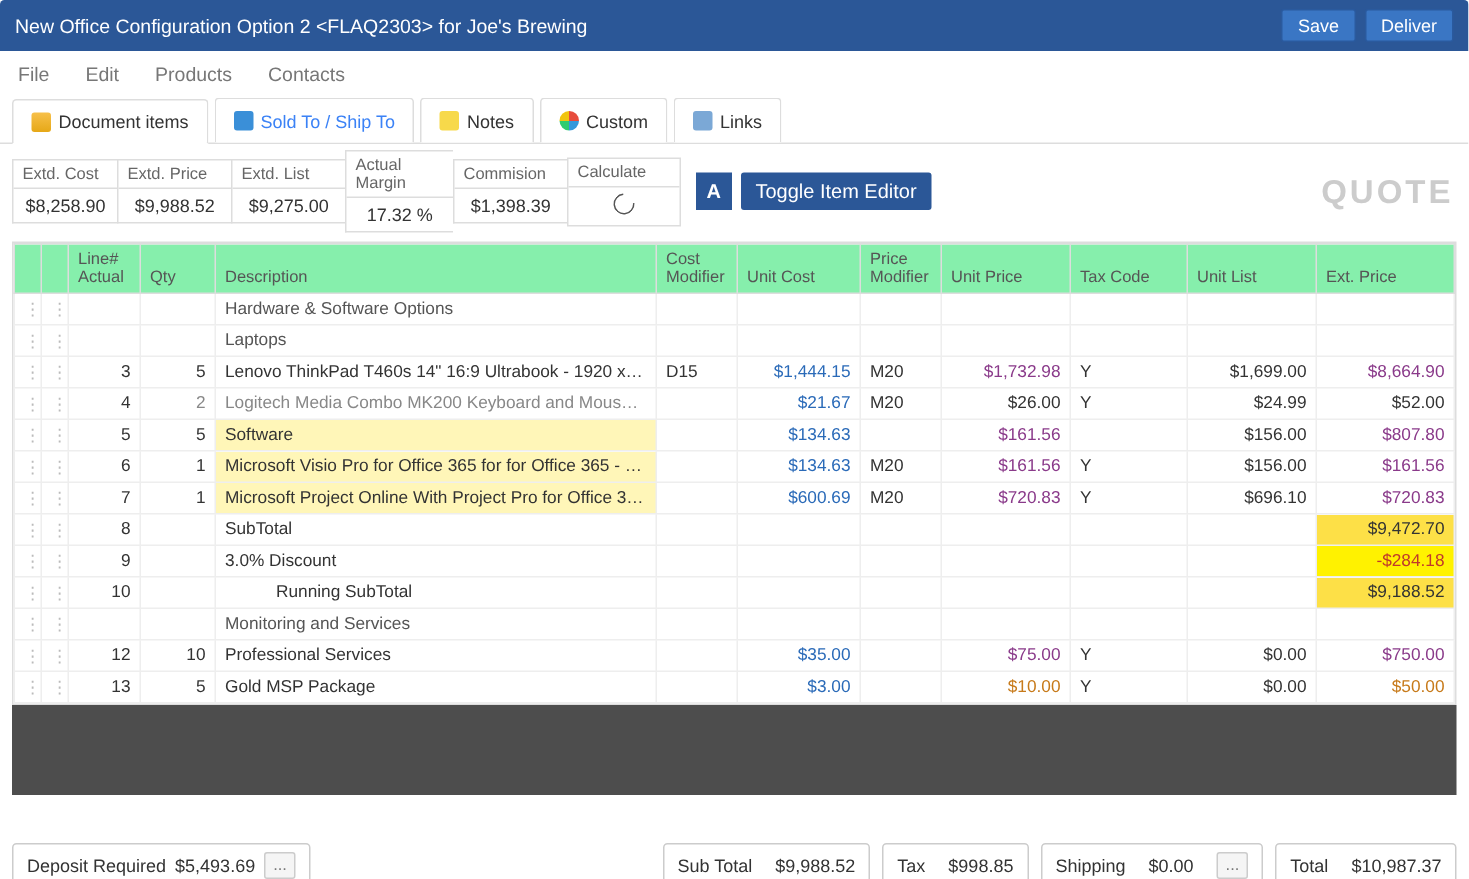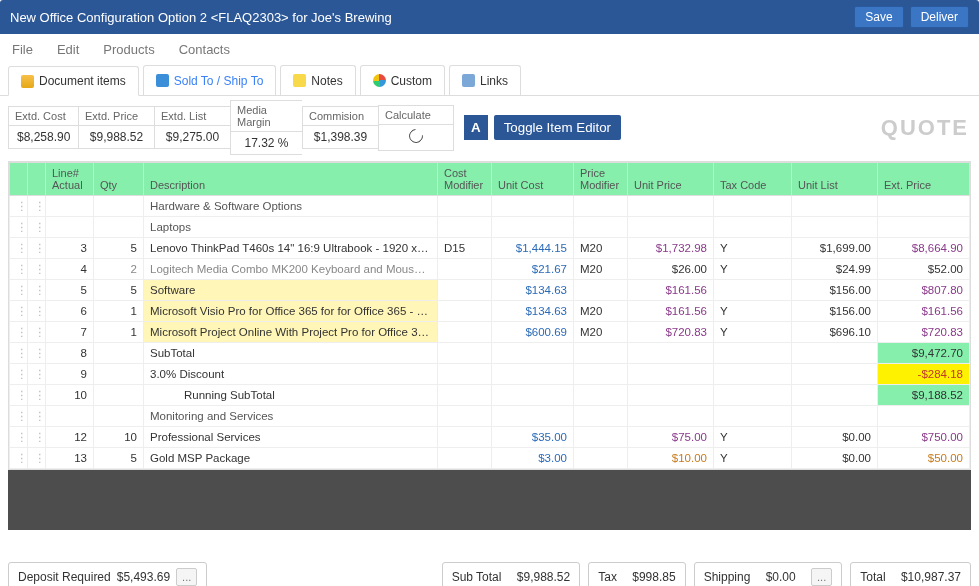--- a/index.html
+++ b/index.html
@@ -51,21 +51,21 @@
   .c-uprice { width:86px; }
   .c-tax { width:78px; }
   .c-ulist { width:86px; }
   .c-ext { width:92px; }
   
   .link-blue { color:#2a6ab8; }
   .link-purple { color:#8a3a8a; }
   .link-orange { color:#c77a1a; }
   .muted { color:#888; }
   .hl-yellow { background:#fff6b8; }
-  .hl-blue { background:#86efac; }
+  .hl-blue { background:#fde047; }
   .hl-yellow-strong { background:#fff200; color:#c0392b; }
   .section-row td { color:#555; }
   .indent { padding-left: 40px !important; }
   
   .filler { background:#4d4d4d; height:60px; margin:0 8px; }
   .spacer { height:24px; }
   
   .footer { padding:8px; display:flex; align-items:center; gap:8px; }
   .pill { border:1px solid #ccc; border-radius:3px; padding:5px 9px; font-size:12px; display:inline-flex; align-items:center; gap:6px; background:#fff; }
   .dots-btn { border:1px solid #ccc; padding:2px 5px; font-size:11px; background:#f5f5f5; cursor:pointer; color:#777; border-radius:2px; }
@@ -118,21 +118,21 @@
       </div>
   <div class="sum-col" style="width:76px">
         <div class="sum-head">Extd. Price</div>
         <div class="sum-val">$9,988.52</div>
       </div>
   <div class="sum-col" style="width:76px">
         <div class="sum-head">Extd. List</div>
         <div class="sum-val">$9,275.00</div>
       </div>
   <div class="sum-col" style="width:72px">
-        <div class="sum-head">Media Margin</div>
+        <div class="sum-head">Actual Margin</div>
         <div class="sum-val">17.32 %</div>
       </div>
   <div class="sum-col" style="width:76px">
         <div class="sum-head">Commision</div>
         <div class="sum-val">$1,398.39</div>
       </div>
   <div class="sum-col sum-calc" style="width:76px">
         <div class="sum-head">Calculate</div>
         <div class="sum-val"><span class="refresh-icon"></span></div>
       </div>

